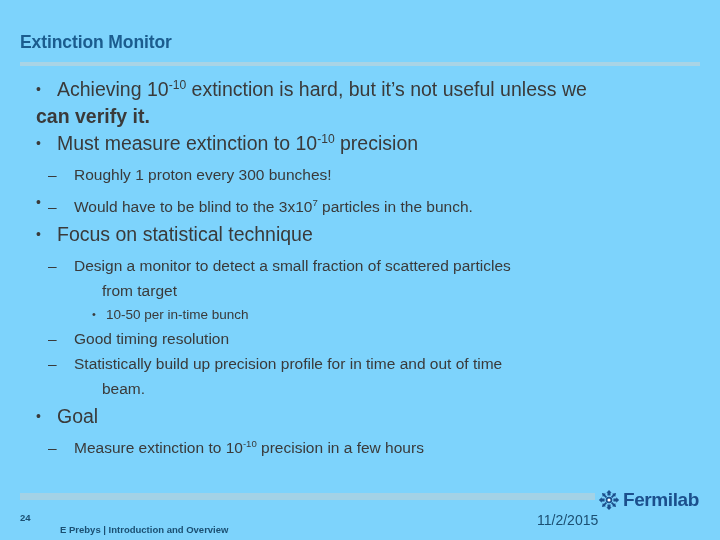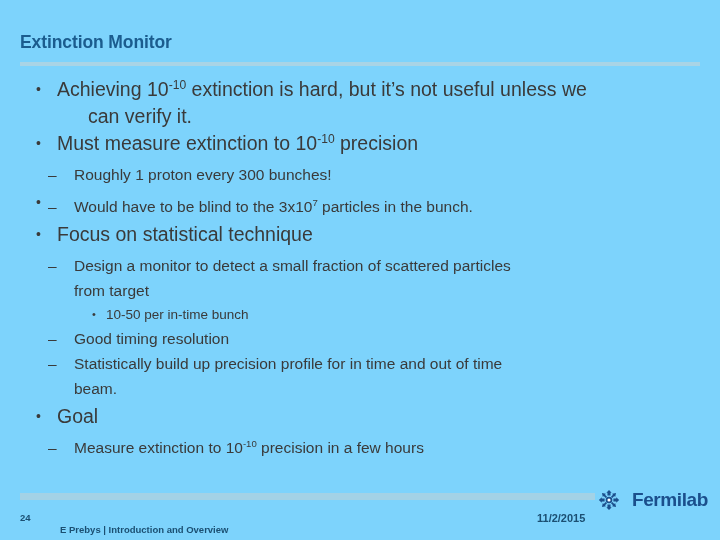--- a/index.html
+++ b/index.html
@@ -79,40 +79,42 @@
   .l1 > .bullet {
     left: 36px;
     font-size: 14px;
     top: 0px;
   }
 
   
   .l1c {
     font-size: 19.5px;
     line-height: 27px;
-    padding-left: 88px;
+    padding-left: 36px;
+    font-weight: bold;
   }
 
   
   .l2 {
     font-size: 15.5px;
     line-height: 25px;
     padding-left: 74px;
   }
   .l2 > .bullet {
     left: 48px;
     font-size: 15.5px;
     top: 0px;
   }
 
   
   .l2c {
     font-size: 15.5px;
     line-height: 25px;
     padding-left: 74px;
+    margin-left: 28px;
   }
 
   
   .l3 {
     font-size: 13.5px;
     line-height: 23px;
     padding-left: 106px;
   }
   .l3 > .bullet {
     left: 92px;
@@ -156,36 +158,36 @@
     font-weight: bold;
     color: #1b4f72;
     white-space: nowrap;
     margin-top: 12px;
   }
 
   .footer-date {
     position: absolute;
     left: 537px;
     top: 512px;
-    font-size: 11px;
-    font-weight: bold;
+    font-size: 14px;
+    font-weight: normal;
     color: #1b4f72;
     white-space: nowrap;
   }
 
   
   .logo {
     position: absolute;
     left: 598px;
     top: 487px;
     width: 110px;
     height: 26px;
     display: flex;
     align-items: center;
-    gap: 12px;
+    gap: 3px;
   }
   .logo-mark {
     width: 22px;
     height: 22px;
     flex: 0 0 auto;
   }
   .logo-word {
     font-size: 19px;
     font-weight: bold;
     color: #1b4f8c;

